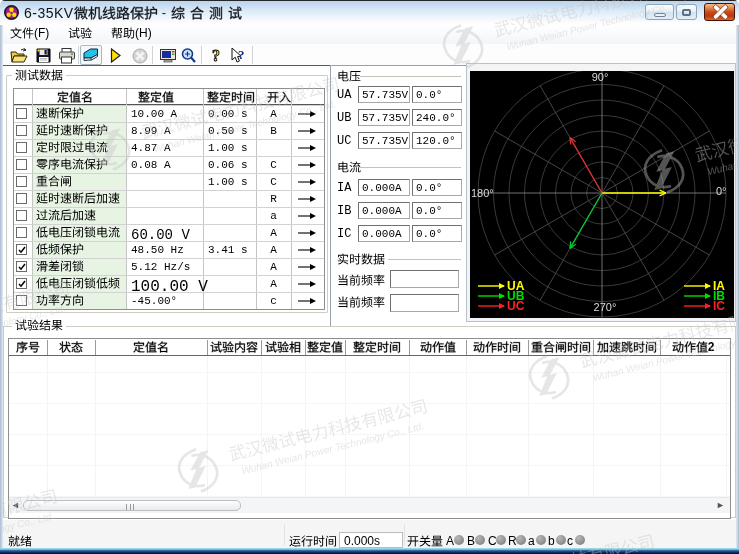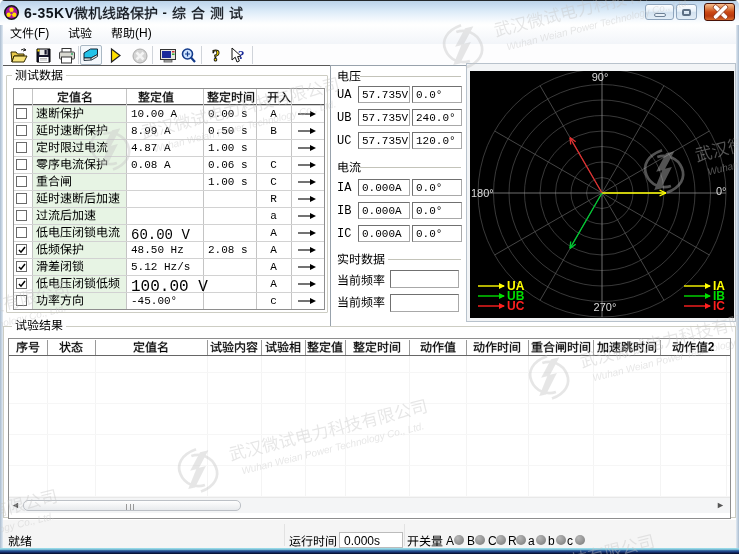--- a/index.html
+++ b/index.html
@@ -92,21 +92,21 @@
 
 <div class="ab" style="left:0;top:0;width:739px;height:25px;background:linear-gradient(180deg,#23272b 0,#23272b 4%,#bdd4ea 6%,#c7dcf0 20%,#dcebf8 45%,#eef5fc 70%,#fbfdfe 90%,#ffffff 100%);border-radius:5px 5px 0 0"></div>
 <svg class="ab" style="left:4px;top:5px" width="15" height="15" viewBox="0 0 17 17">
 <circle cx="8.5" cy="8.5" r="7.6" fill="#a516a0" stroke="#181818" stroke-width="1.8"></circle>
 <circle cx="8.5" cy="5.4" r="2.5" fill="#ffe000"></circle>
 <circle cx="5.4" cy="11" r="2.5" fill="#ffe000"></circle>
 <circle cx="11.6" cy="11" r="2.5" fill="#ffe000"></circle>
 <path d="M8.5 5.4 L5.4 11 L11.6 11 Z" fill="#ffe000"></path>
 <circle cx="8.5" cy="9.2" r="1.6" fill="#a516a0"></circle>
 </svg>
-<div class="ab" style="left:24px;top:6px;font-size:14px;font-weight:bold;color:#10151c;white-space:nowrap;line-height:14px;letter-spacing:0.5px"><span style="vertical-align:top">6-35KV</span><svg class="cj" width="84" height="14" viewBox="0 0 84 14" fill="#10151c" stroke="#10151c" stroke-width="22">
+<div class="ab" style="left:24px;top:6px;font-size:14px;font-weight:normal;color:#10151c;white-space:nowrap;line-height:14px;letter-spacing:0.5px"><span style="vertical-align:top">6-35KV</span><svg class="cj" width="84" height="14" viewBox="0 0 84 14" fill="#10151c" stroke="#10151c" stroke-width="22">
       <use href="#g5fae" transform="translate(0,12.32) scale(0.014)"></use>
       <use href="#g673a" transform="translate(14,12.32) scale(0.014)"></use>
       <use href="#g7ebf" transform="translate(28,12.32) scale(0.014)"></use>
       <use href="#g8def" transform="translate(42,12.32) scale(0.014)"></use>
       <use href="#g4fdd" transform="translate(56,12.32) scale(0.014)"></use>
       <use href="#g62a4" transform="translate(70,12.32) scale(0.014)"></use>
     </svg><span style="vertical-align:top;font-size:13px"> - </span><svg class="cj" width="71" height="14" viewBox="0 0 71 14" fill="#10151c" stroke="#10151c" stroke-width="22">
       <use href="#g7efc" transform="translate(0,12.32) scale(0.014)"></use>
       <use href="#g5408" transform="translate(19,12.32) scale(0.014)"></use>
       <use href="#g6d4b" transform="translate(38,12.32) scale(0.014)"></use>
@@ -372,21 +372,21 @@
         <path d="M1 4 L3 6.2 L7 1" stroke="#000" stroke-width="1.5" fill="none"></path>
       </svg>
     </div>
 <div class="ab" style="left:22px;top:154px"><svg class="cj" width="48" height="12" viewBox="0 0 48 12">
         <use href="#g4f4e" transform="translate(0,10.56) scale(0.012)"></use>
         <use href="#g9891" transform="translate(12,10.56) scale(0.012)"></use>
         <use href="#g4fdd" transform="translate(24,10.56) scale(0.012)"></use>
         <use href="#g62a4" transform="translate(36,10.56) scale(0.012)"></use>
       </svg></div>
 <div class="ab mono" style="left:117px;top:155px;font-size:11px;color:#000">48.50 Hz</div>
-<div class="ab mono" style="left:194px;top:155px;font-size:11px;color:#000">2.08 s</div>
+<div class="ab mono" style="left:194px;top:155px;font-size:11px;color:#000">3.41 s</div>
 <div class="ab mono" style="left:242px;top:155px;width:35px;text-align:center;font-size:11px;color:#000">A</div>
 <svg class="ab" style="left:283px;top:157px" width="20" height="8" viewBox="0 0 20 8">
       <line x1="1" y1="4" x2="16" y2="4" stroke="#000" stroke-width="1.1"></line>
       <path d="M19 4 L13 1 L13 7 Z" fill="#000"></path>
     </svg>
 <div class="ab" style="left:19px;top:170px;width:93px;height:16px;background:#e7f4e4"></div>
 <div class="ab" style="left:0;top:169px;width:310px;height:1px;background:#d2d2d2"></div>
 <div class="ab" style="left:2px;top:172px;width:11px;height:11px;background:#fff;border:1px solid #6a6a6a">
       <svg style="display:block;margin:1px 0 0 1px" width="8" height="8" viewBox="0 0 8 8">
         <path d="M1 4 L3 6.2 L7 1" stroke="#000" stroke-width="1.5" fill="none"></path>

